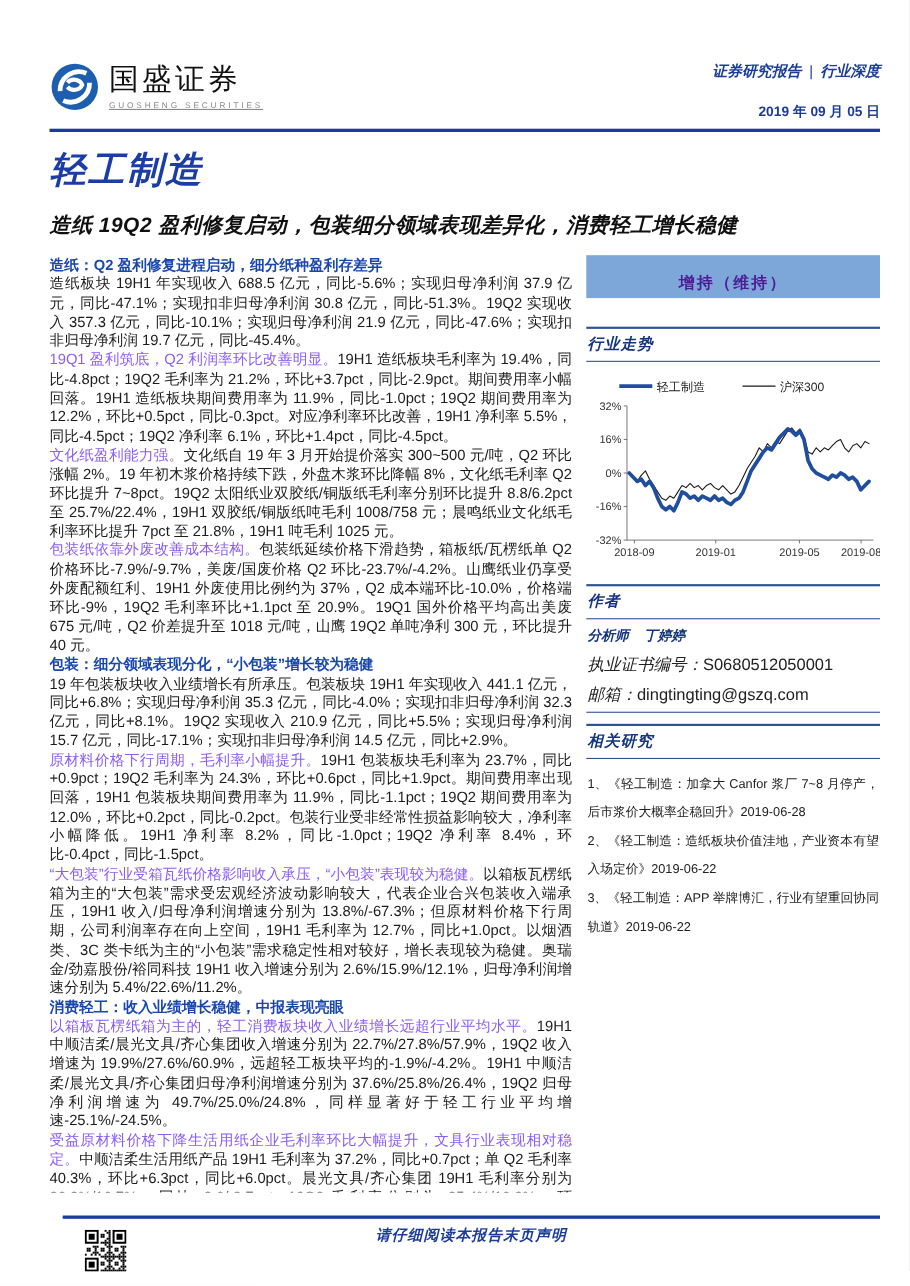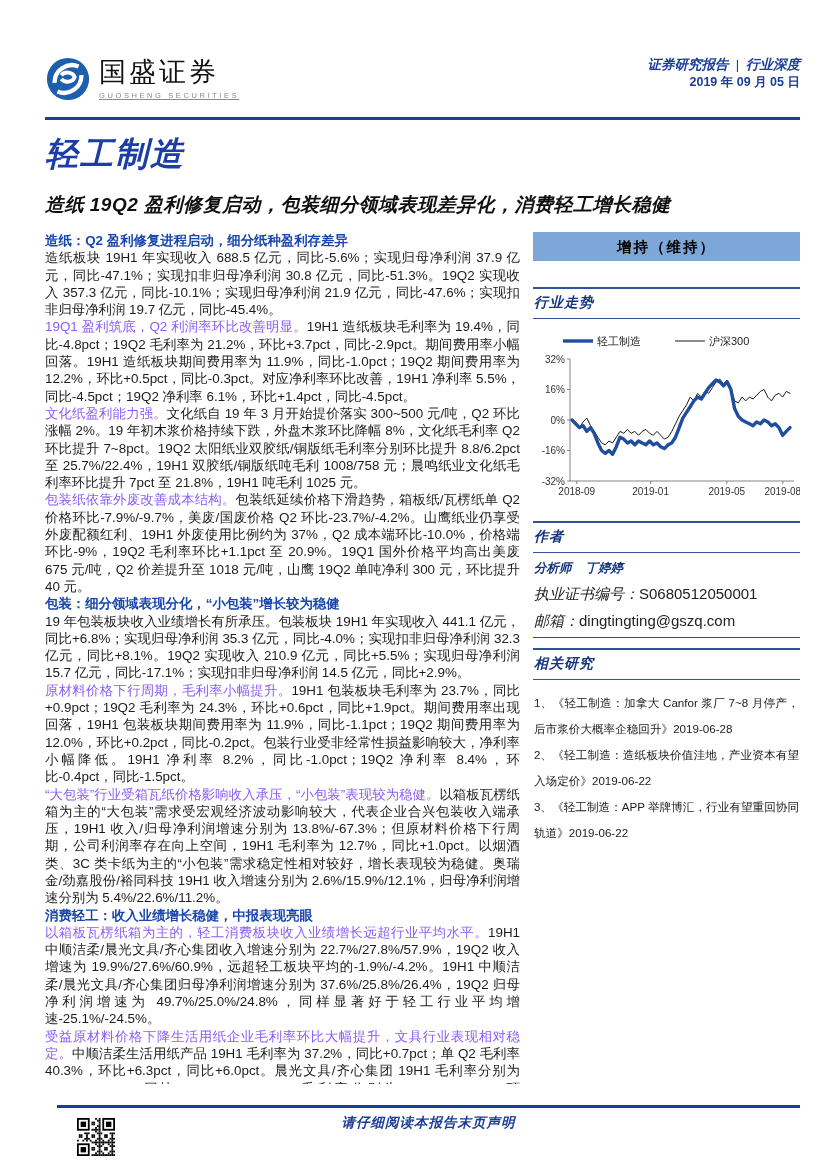--- a/index.html
+++ b/index.html
@@ -9,35 +9,35 @@
     box-sizing:border-box;padding:56px 27px 0 45px;overflow:hidden;
   }
   
   .hdr{display:flex;justify-content:space-between;align-items:flex-start;height:56px;}
   .brand{display:flex;align-items:center;gap:8px;}
   .brand-cn{font-size:27px;font-weight:normal;color:#111;letter-spacing:3px;line-height:1.05;}
   .brand-en{font-size:7.5px;color:#8a8a8a;letter-spacing:2.6px;margin-top:4px;text-decoration:underline;}
   .hmeta{text-align:right;color:#1b3d99;}
   .hmeta .l1{font-size:13.5px;font-weight:bold;font-style:italic;}
   .hmeta .l1 .sep{margin:0 7px;font-weight:normal;}
-  .hmeta .l2{font-size:12.5px;font-weight:bold;margin-top:0;}
+  .hmeta .l2{font-size:12.5px;font-weight:bold;margin-top:19px;}
   .rule-top{height:3px;background:#1b3d99;margin-top:5px;}
   
   h1.title{margin:12px 0 0;font-size:33px;font-weight:bold;font-style:italic;color:#1c3da6;letter-spacing:2px;}
   h2.headline{margin:15px 0 0;font-size:19px;font-weight:bold;font-style:italic;color:#101010;letter-spacing:0.5px;}
   
   .content{display:flex;gap:13px;margin-top:14px;}
   .left-col{width:475px;height:852px;overflow:hidden;font-size:13.4px;line-height:17.3px;text-align:justify;}
   .para{margin:0;}
   .para .lead{color:#8b5cf6;font-weight:normal;}
   .para.sec-h{color:#1a47ad;font-weight:bold;}
   
   .sidebar{width:267px;font-size:12px;}
-  .rating{background:#7ea7d9;color:#000000;font-weight:bold;font-size:14.5px;text-align:center;
-          padding:6px 0 4px;letter-spacing:2px;}
+  .rating{background:#7ea7d9;color:#4c1d95;font-weight:bold;font-size:14.5px;text-align:center;
+          padding:16px 0 4px;letter-spacing:2px;}
   .side-heading{border-top:2px solid #2f5496;border-bottom:1.5px solid #2f5496;
           color:#16367f;font-weight:bold;font-style:italic;font-size:14px;padding:5px 1px 6px;letter-spacing:1px;}
   .sec-trend{margin-top:26px;}
   .chart-wrap{margin-top:14px;}
   .sec-author{margin-top:10px;}
   .author-block{padding:7px 1px 6px;border-bottom:1.5px solid #2f5496;}
   .analyst{color:#16367f;font-weight:bold;font-style:italic;font-size:12.5px;}
   .analyst .nm{margin-left:14px;}
   .kv{margin-top:8px;font-size:15px;color:#222;}
   .kv .lbl{font-style:italic;}

